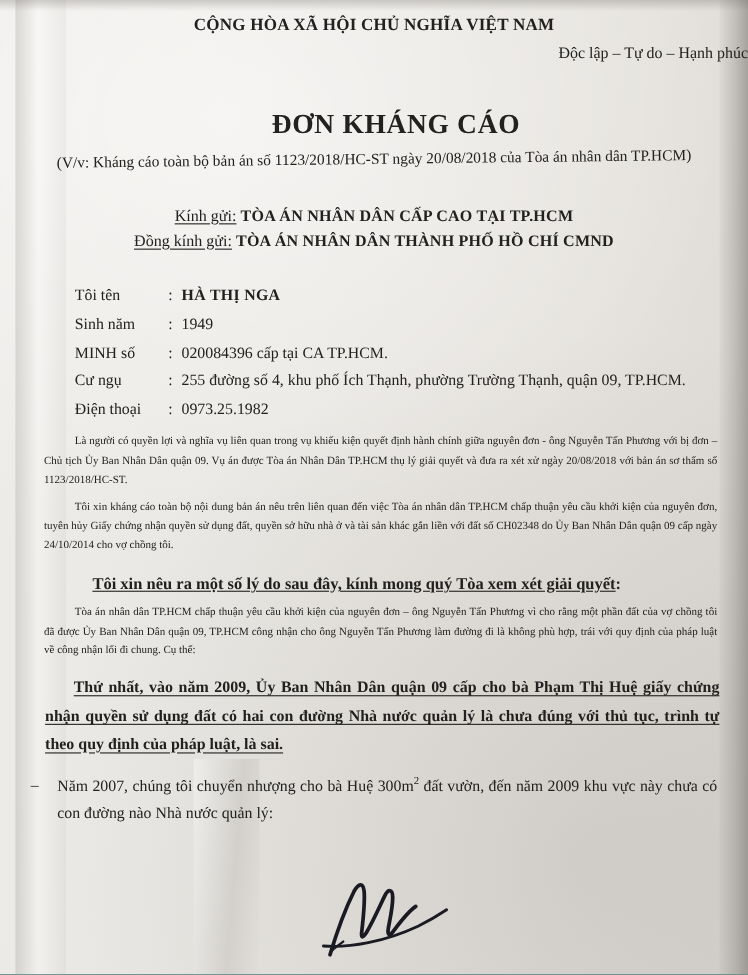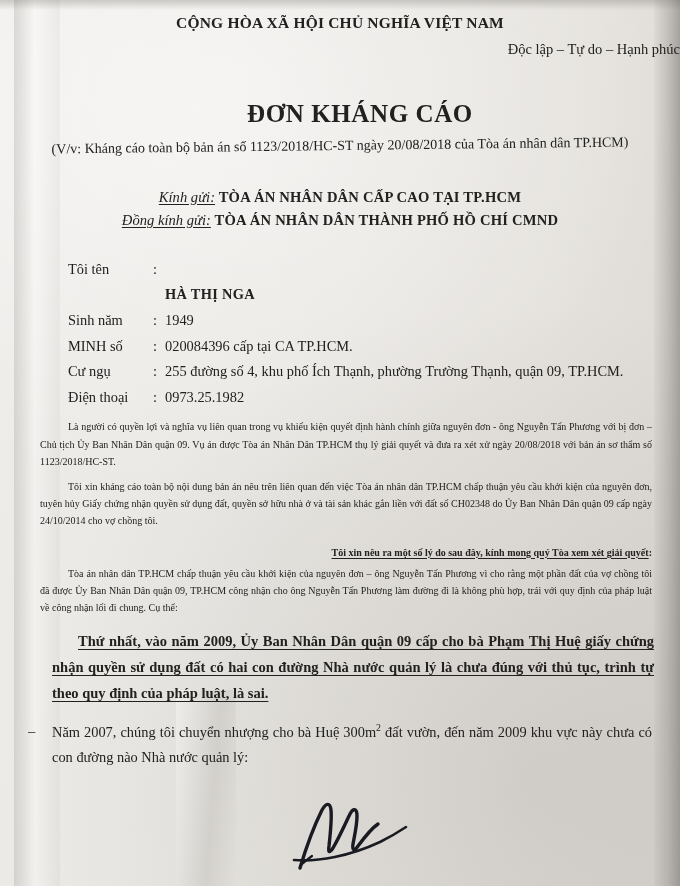--- a/index.html
+++ b/index.html
@@ -95,21 +95,20 @@
     text-align: center;
   }
   .recipient-line {
     font-size: 14.6px;
     line-height: 1.55;
     white-space: nowrap;
   }
   .recipient-label {
     text-decoration: underline;
     text-underline-offset: 2px;
-    font-style: italic;
   }
   .recipient-value {
     font-weight: bold;
     letter-spacing: 0.2px;
   }
 
   .info-block {
     margin: 26px 0 0 0;
     padding-left: 68px;
   }
@@ -123,53 +122,51 @@
     flex: 0 0 85px;
   }
   .info-sep {
     width: 12px;
     flex: 0 0 12px;
   }
   .info-value { flex: 1 1 auto; }
   .info-value.strong {
     font-weight: bold;
     letter-spacing: 0.3px;
-    margin-top: 25px;
   }
 
   .body-para {
     font-size: 10px;
     line-height: 1.72;
     text-align: justify;
     margin: 8px 0 0 0;
     padding: 0 28px 0 40px;
     text-indent: 28px;
   }
   .body-para.tight { margin-top: 4px; }
 
   .underline-heading {
-    font-size: 10px;
+    font-size: 15px;
     line-height: 1.72;
     font-weight: bold;
     margin: 14px 0 0 16px;
     padding: 0 28px 0 40px;
     text-indent: 28px;
-    text-align: right;
   }
   .underline-heading .u {
     text-decoration: underline;
     text-underline-offset: 2px;
   }
 
   .claim-block {
     font-size: 14.5px;
     line-height: 1.78;
     font-weight: bold;
     text-align: justify;
-    margin: 13px 0 0 12px;
+    margin: 13px 0 0 1px;
     padding: 0 26px 0 40px;
     text-indent: 26px;
     text-decoration: underline;
     text-underline-offset: 2.5px;
   }
 
   .bullet-row {
     display: flex;
     margin: 12px 0 0 0;
     padding: 0 28px 0 28px;

